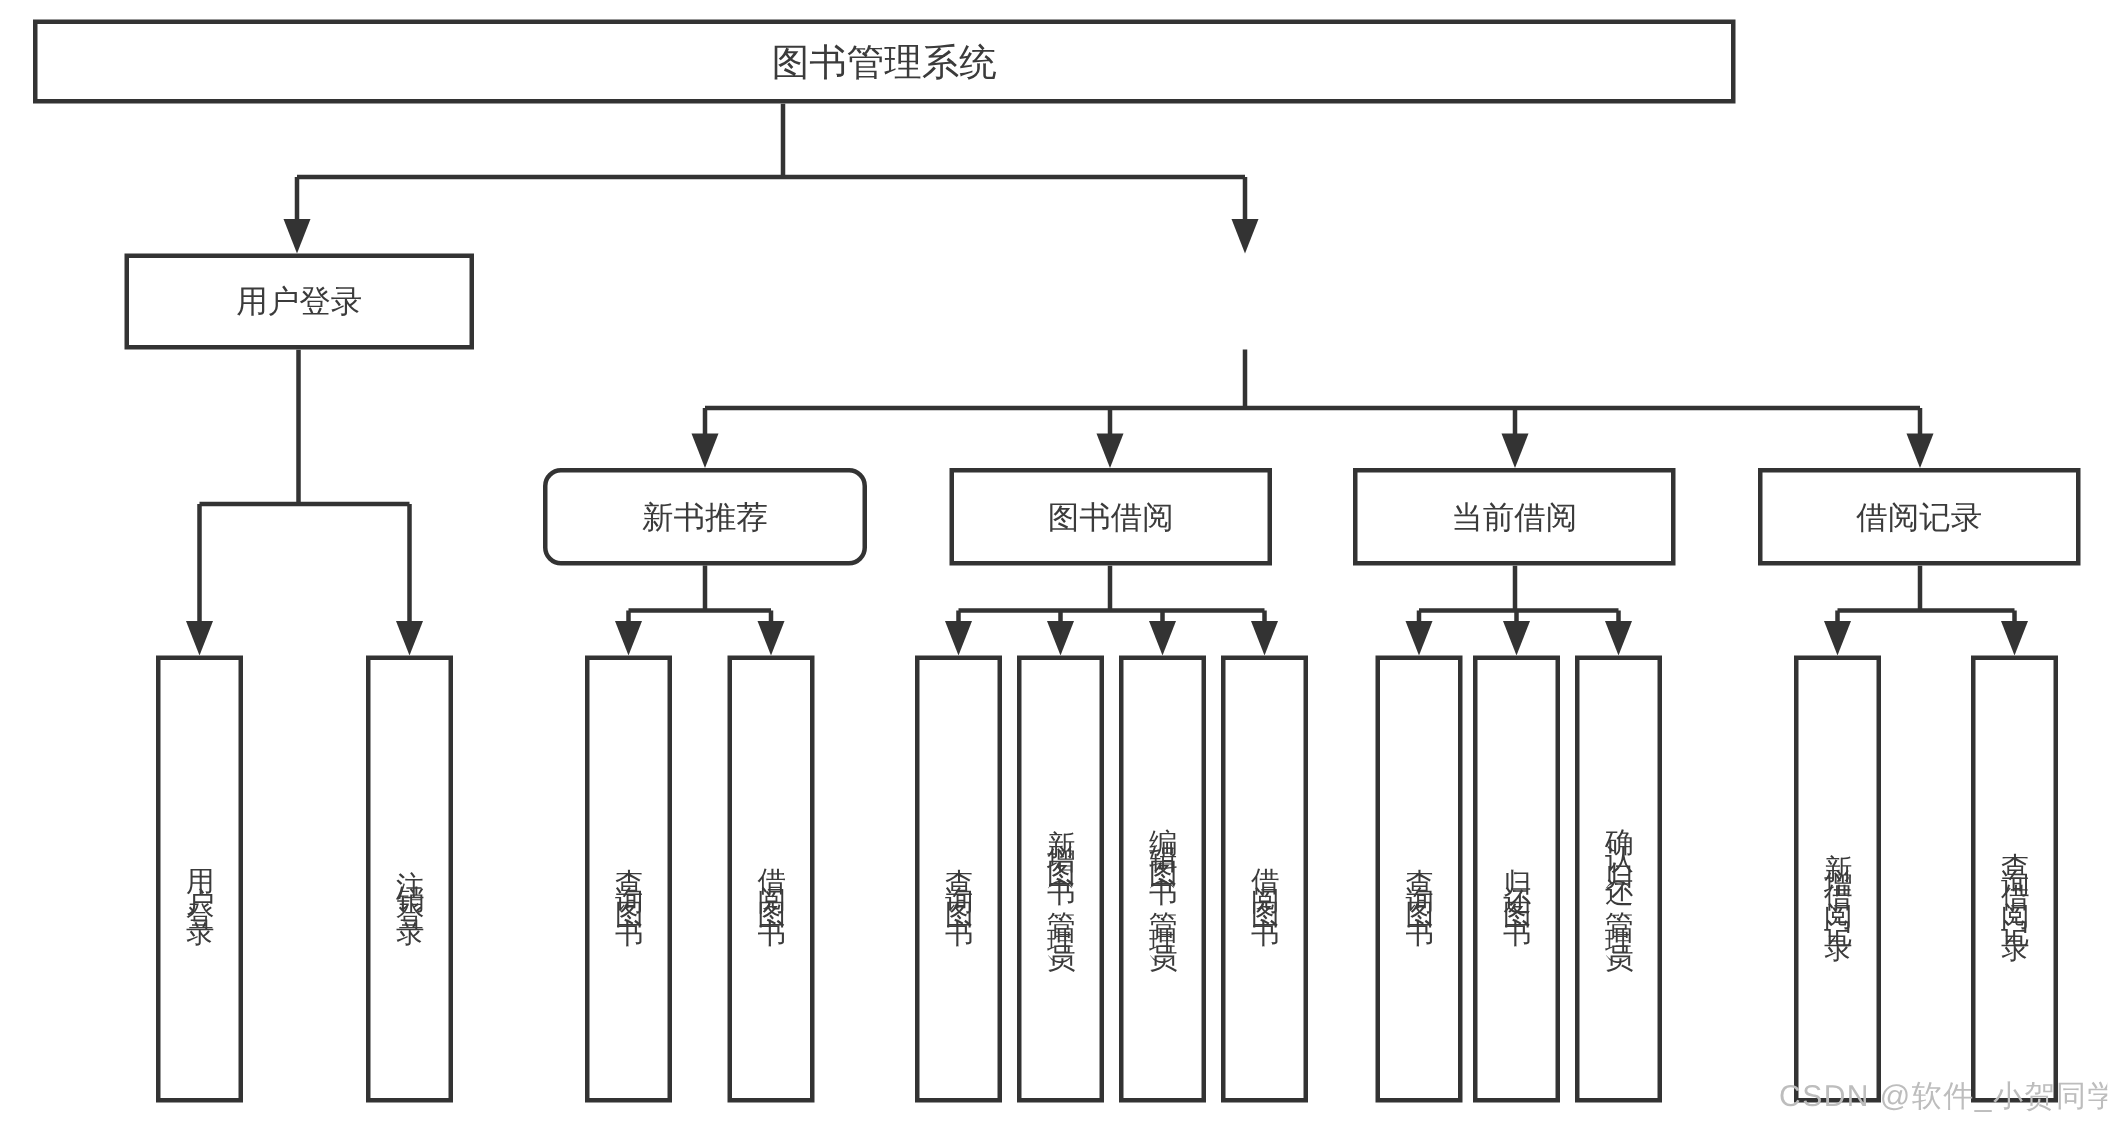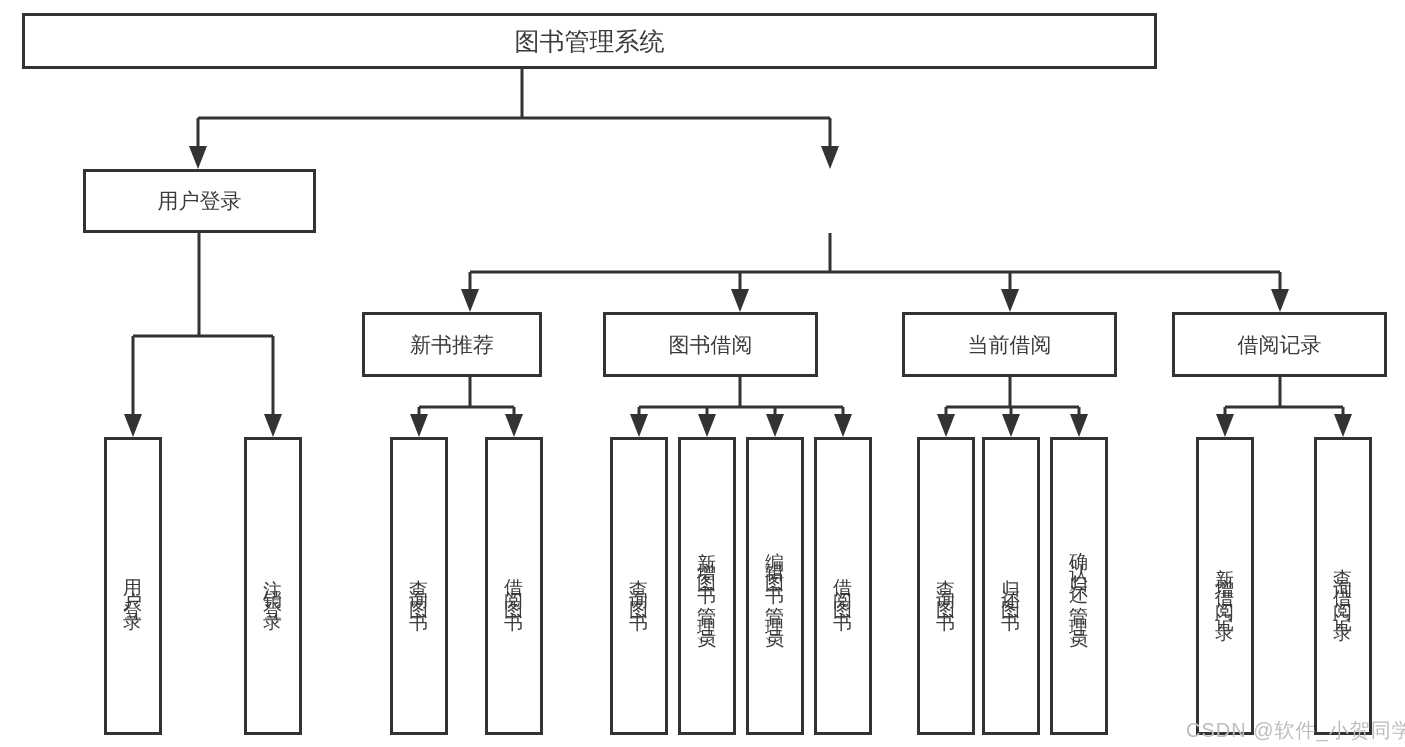--- a/index.html
+++ b/index.html
@@ -26,22 +26,22 @@
     display:flex;
     align-items:center;
     justify-content:center;
     text-align:center;
   }
   .root-box{left:22px;top:13px;width:1135px;height:56px;font-size:25px;}
   .l2-box{top:169px;width:233px;height:64px;font-size:21px;}
   #node-user-login{left:83px;}
   #node-book-mgmt{left:713px;}
   .l3-box{top:312px;width:215px;height:65px;font-size:21px;}
-  #node-new-book-rec{left:362px;width:180px;}
-  #node-book-borrow{left:603px;}
+  #node-new-book-rec{left:362px;width:216px;border-radius:12px;}
+  #node-book-borrow{left:633px;}
   #node-current-borrow{left:902px;}
   #node-borrow-record{left:1172px;}
   .leaf{
     top:437px;width:58px;height:298px;
     font-size:19px;
   }
   .leaf .vtext{
     writing-mode:vertical-rl;
     text-orientation:mixed;
     letter-spacing:11px;

